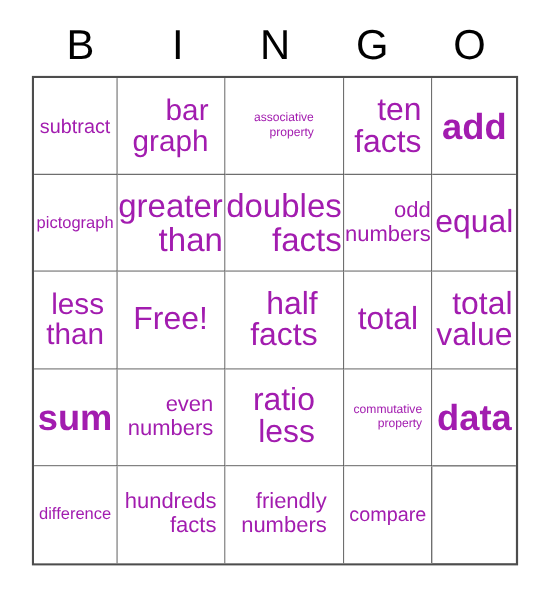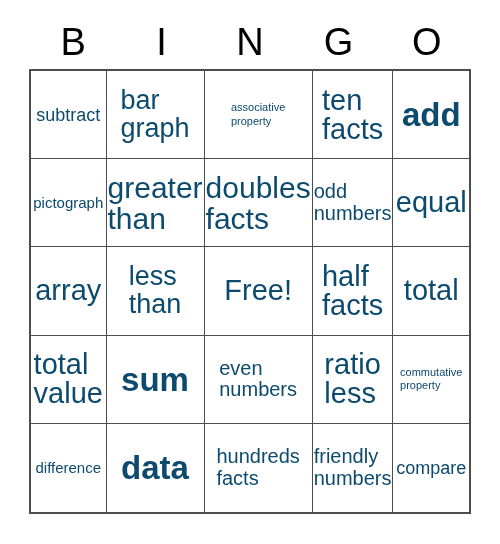--- a/index.html
+++ b/index.html
@@ -70,24 +70,24 @@
     align-items: center;
     justify-content: center;
     overflow: visible;
     background: #ffffff;
   }
   .bingo-cell:nth-child(5n) { border-right: none; }
   .bingo-cell:nth-child(n+21) { border-bottom: none; }
 
   .cell-text {
     display: block;
-    text-align: left;
+    text-align: right;
     line-height: 1.02;
     white-space: pre-line;
-    color: #0c4a6e;
+    color: #a21caf;
     user-select: none;
     padding: 0 1px;
   }
 
   
   .fs-xs   { font-size: 11px; line-height: 1.22; }
   .fs-sm   { font-size: 15px; line-height: 1.15; }
   .fs-md   { font-size: 18px; line-height: 1.12; }
   .fs-lg   { font-size: 20px; line-height: 1.08; }
   .fs-xl   { font-size: 30px; line-height: 1.04; }
@@ -139,23 +139,20 @@
 facts</span>
       </div>
       <div class="bingo-cell">
         <span class="cell-text fs-lg">odd
 numbers</span>
       </div>
       <div class="bingo-cell">
         <span class="cell-text fs-3xl">equal</span>
       </div>
       <div class="bingo-cell">
-        <span class="cell-text fs-3xl">array</span>
-      </div>
-      <div class="bingo-cell">
         <span class="cell-text fs-2xl">less
 than</span>
       </div>
       <div class="bingo-cell">
         <span class="cell-text fs-3xl">Free!</span>
       </div>
       <div class="bingo-cell">
         <span class="cell-text fs-3xl">half
 facts</span>
       </div>
@@ -175,24 +172,24 @@
       </div>
       <div class="bingo-cell">
         <span class="cell-text fs-3xl">ratio
 less</span>
       </div>
       <div class="bingo-cell">
         <span class="cell-text fs-xs">commutative
 property</span>
       </div>
       <div class="bingo-cell">
+        <span class="cell-text fs-4xl">data</span>
+      </div>
+      <div class="bingo-cell">
         <span class="cell-text fs-sm">difference</span>
-      </div>
-      <div class="bingo-cell">
-        <span class="cell-text fs-4xl">data</span>
       </div>
       <div class="bingo-cell">
         <span class="cell-text fs-lg">hundreds
 facts</span>
       </div>
       <div class="bingo-cell">
         <span class="cell-text fs-lg">friendly
 numbers</span>
       </div>
       <div class="bingo-cell">

